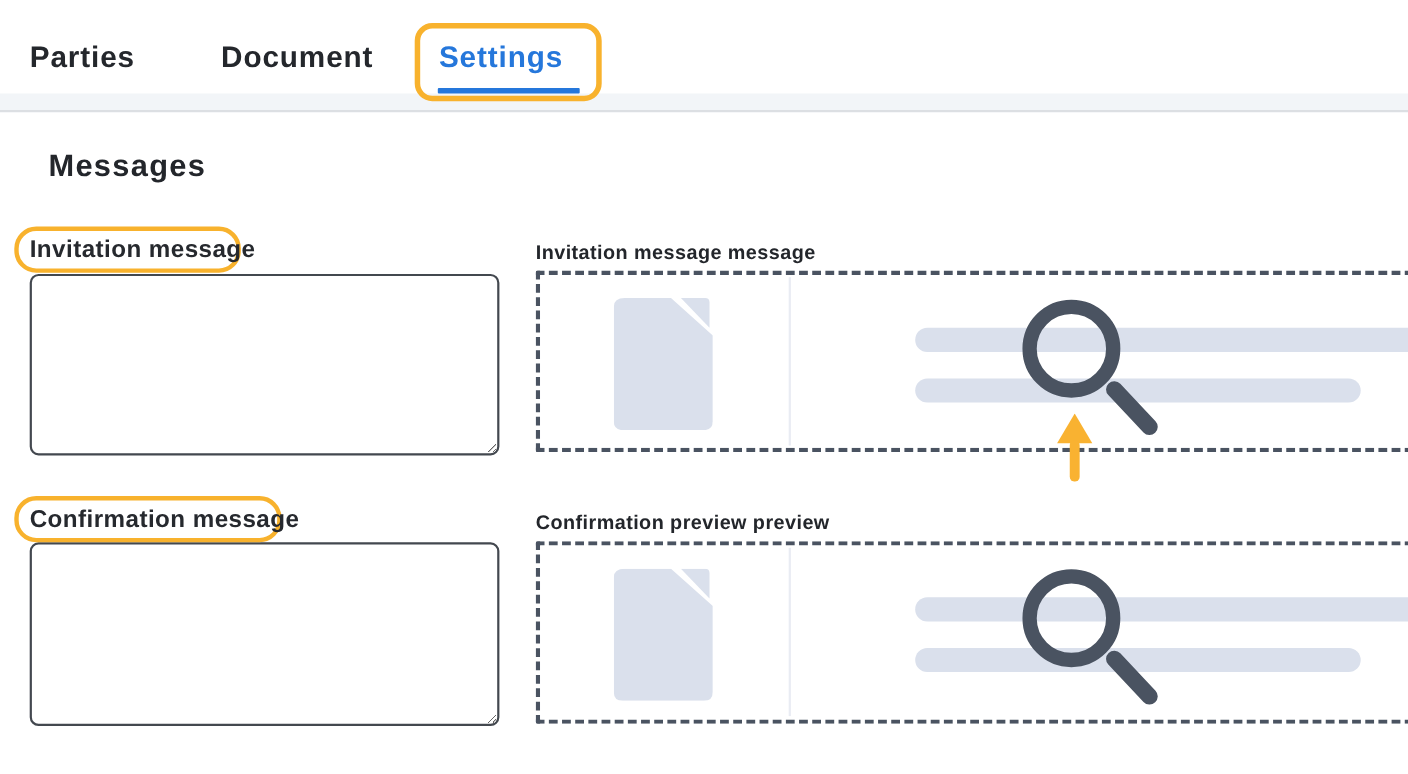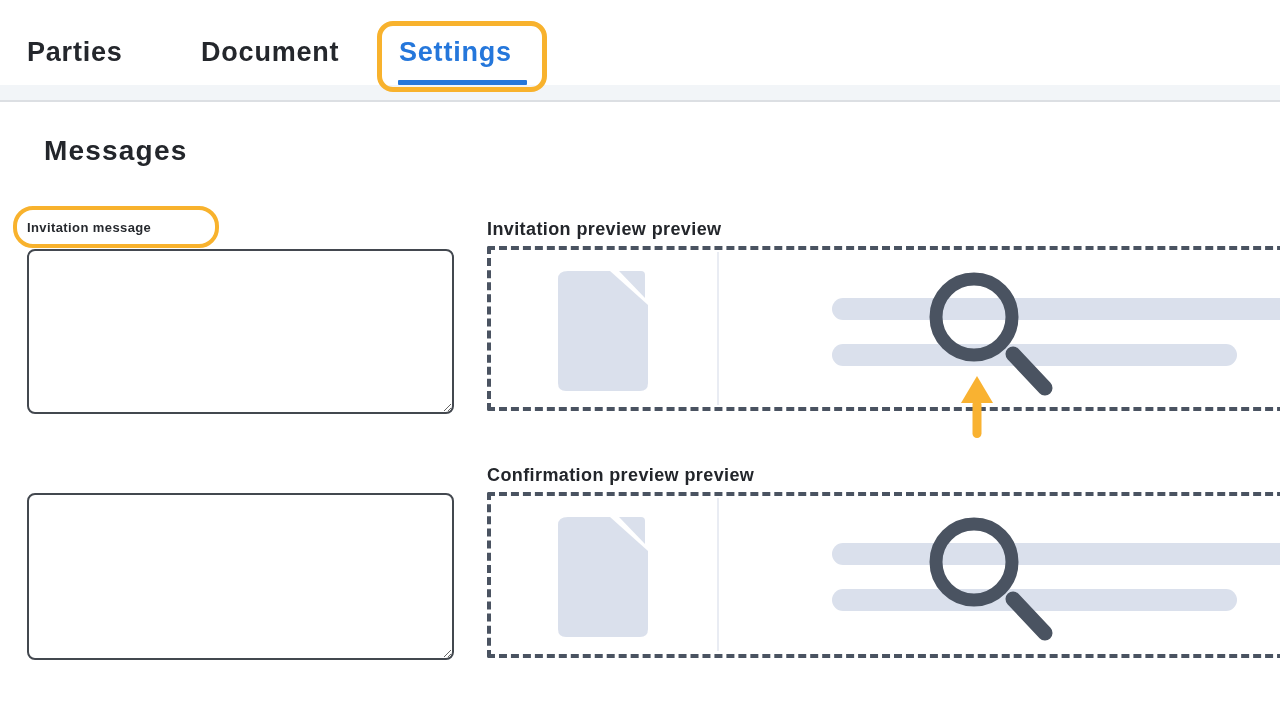--- a/index.html
+++ b/index.html
@@ -74,21 +74,21 @@
     border-radius: 20px;
     display: flex;
     align-items: center;
     padding-left: 10px;
     z-index: 2;
     background: transparent;
   }
   .hl-1 { left: 13px; top: 206px; width: 206px; height: 42px; }
   .hl-2 { left: 13px; top: 451px; width: 243px; height: 42px; }
   .field-label {
-    font-size: 13px;
+    font-size: 22px;
     font-weight: 700;
     letter-spacing: 0.4px;
     color: #26292e;
     white-space: nowrap;
   }
 
   
   .msg-box {
     position: absolute;
     left: 27px;
@@ -176,38 +176,41 @@
   </div>
   <div class="strip"></div>
 
   <h1 class="heading">Messages</h1>
 
   <div class="hl-label hl-1">
     <span class="field-label">Invitation message</span>
   </div>
   <textarea class="msg-box ta-1" style=""></textarea>
 
-  <div class="preview-label pl-1">Invitation preview preview</div>
+  <div class="preview-label pl-1">Invitation message message</div>
   <div class="preview-box pb-1"></div>
   <svg class="doc-icon doc-1" width="90" height="120" viewBox="0 0 90 120">
     <path d="M10 0 H52 L90 34 V112 Q90 120 82 120 H8 Q0 120 0 112 V8 Q0 0 10 0 Z" fill="#dae0ec"></path>
     <path d="M61 0 H83 Q87 0 87 4 V27 Z" fill="#dae0ec"></path>
   </svg>
   <div class="vdiv vd-1"></div>
   <div class="bar bar-a1"></div>
   <div class="bar bar-b1"></div>
   <svg class="magnifier mag-1" width="130" height="130" viewBox="0 0 130 130">
     <circle cx="49" cy="49" r="38" fill="none" stroke="#4a5361" stroke-width="13"></circle>
     <line x1="88" y1="86" x2="120" y2="120" stroke="#4a5361" stroke-width="15" stroke-linecap="round"></line>
   </svg>
   <svg class="pointer-arrow" width="36" height="62" viewBox="0 0 36 62">
     <polygon points="18,0 34,27 2,27" fill="#f9b231"></polygon>
     <rect x="13.5" y="24" width="9" height="38" rx="4.5" fill="#f9b231"></rect>
   </svg>
 
+  <div class="hl-label hl-2">
+    <span class="field-label">Confirmation message</span>
+  </div>
   <textarea class="msg-box ta-2" style=""></textarea>
 
   <div class="preview-label pl-2">Confirmation preview preview</div>
   <div class="preview-box pb-2"></div>
   <svg class="doc-icon doc-2" width="90" height="120" viewBox="0 0 90 120">
     <path d="M10 0 H52 L90 34 V112 Q90 120 82 120 H8 Q0 120 0 112 V8 Q0 0 10 0 Z" fill="#dae0ec"></path>
     <path d="M61 0 H83 Q87 0 87 4 V27 Z" fill="#dae0ec"></path>
   </svg>
   <div class="vdiv vd-2"></div>
   <div class="bar bar-a2"></div>

